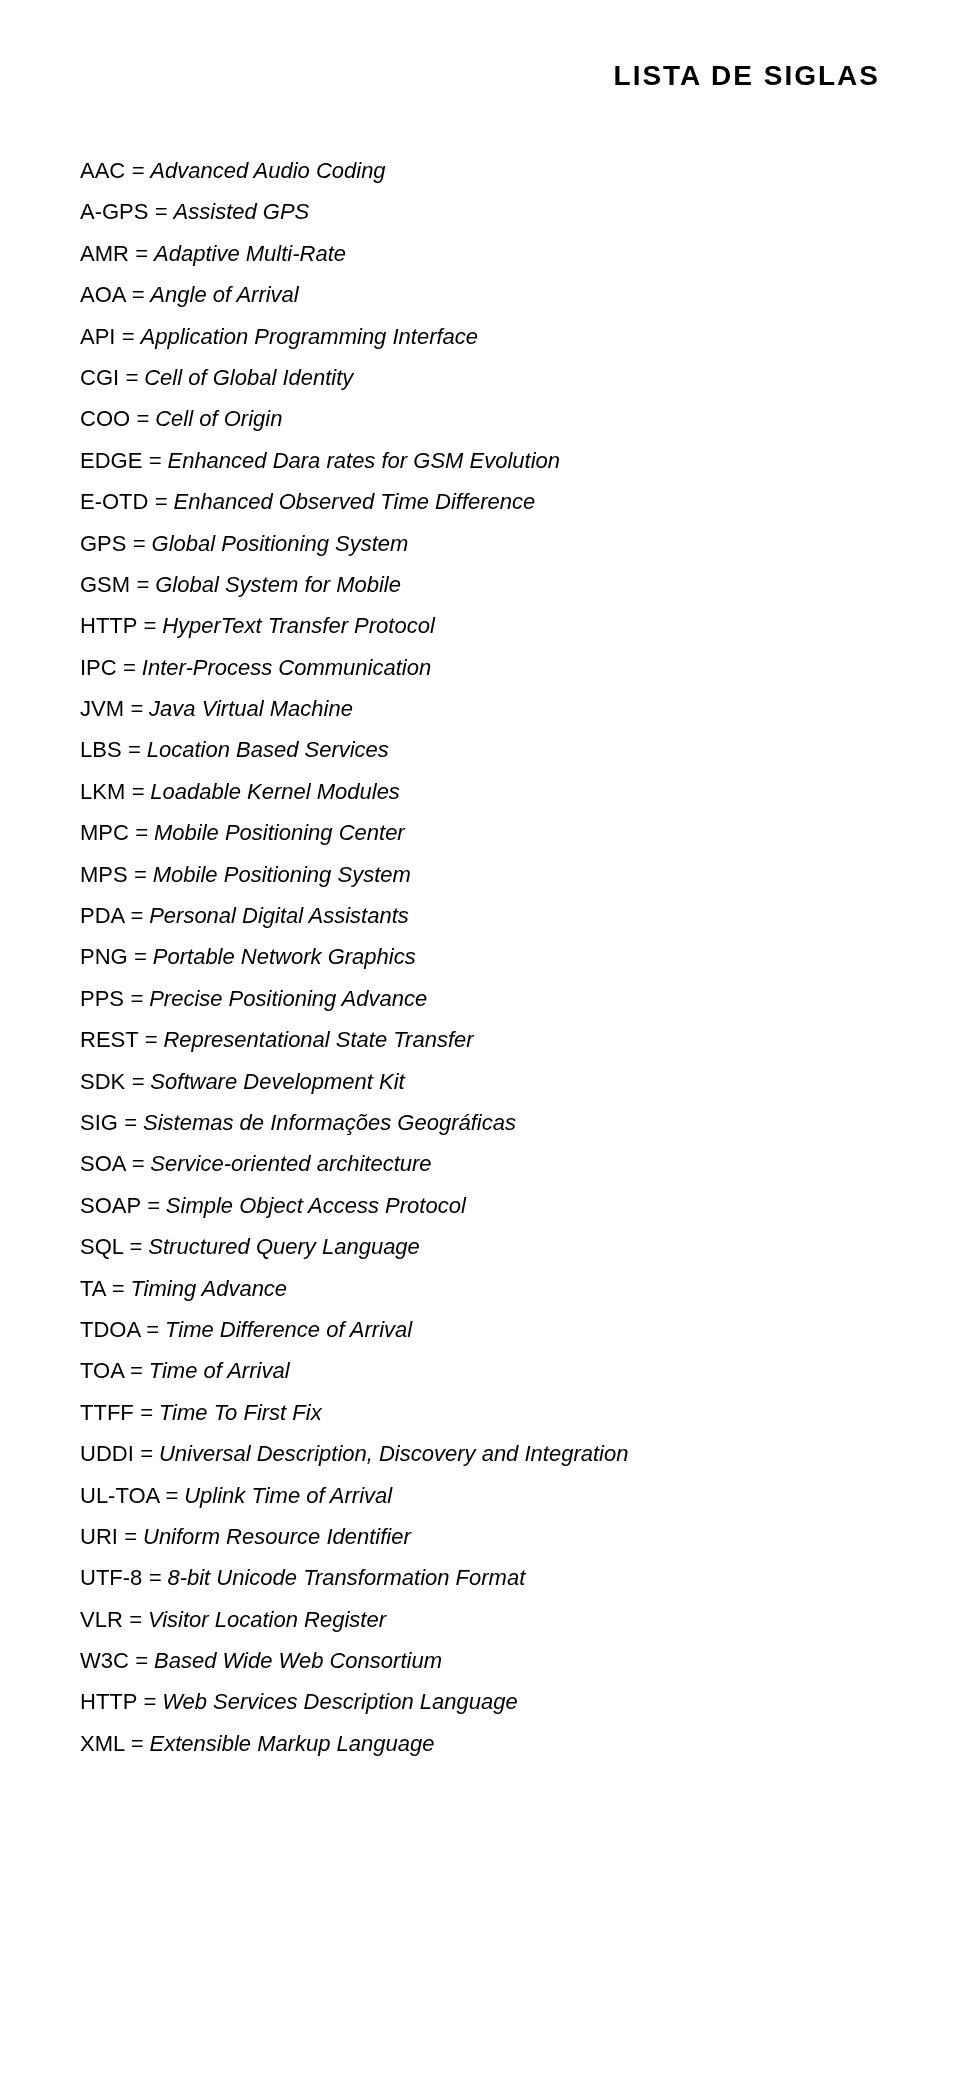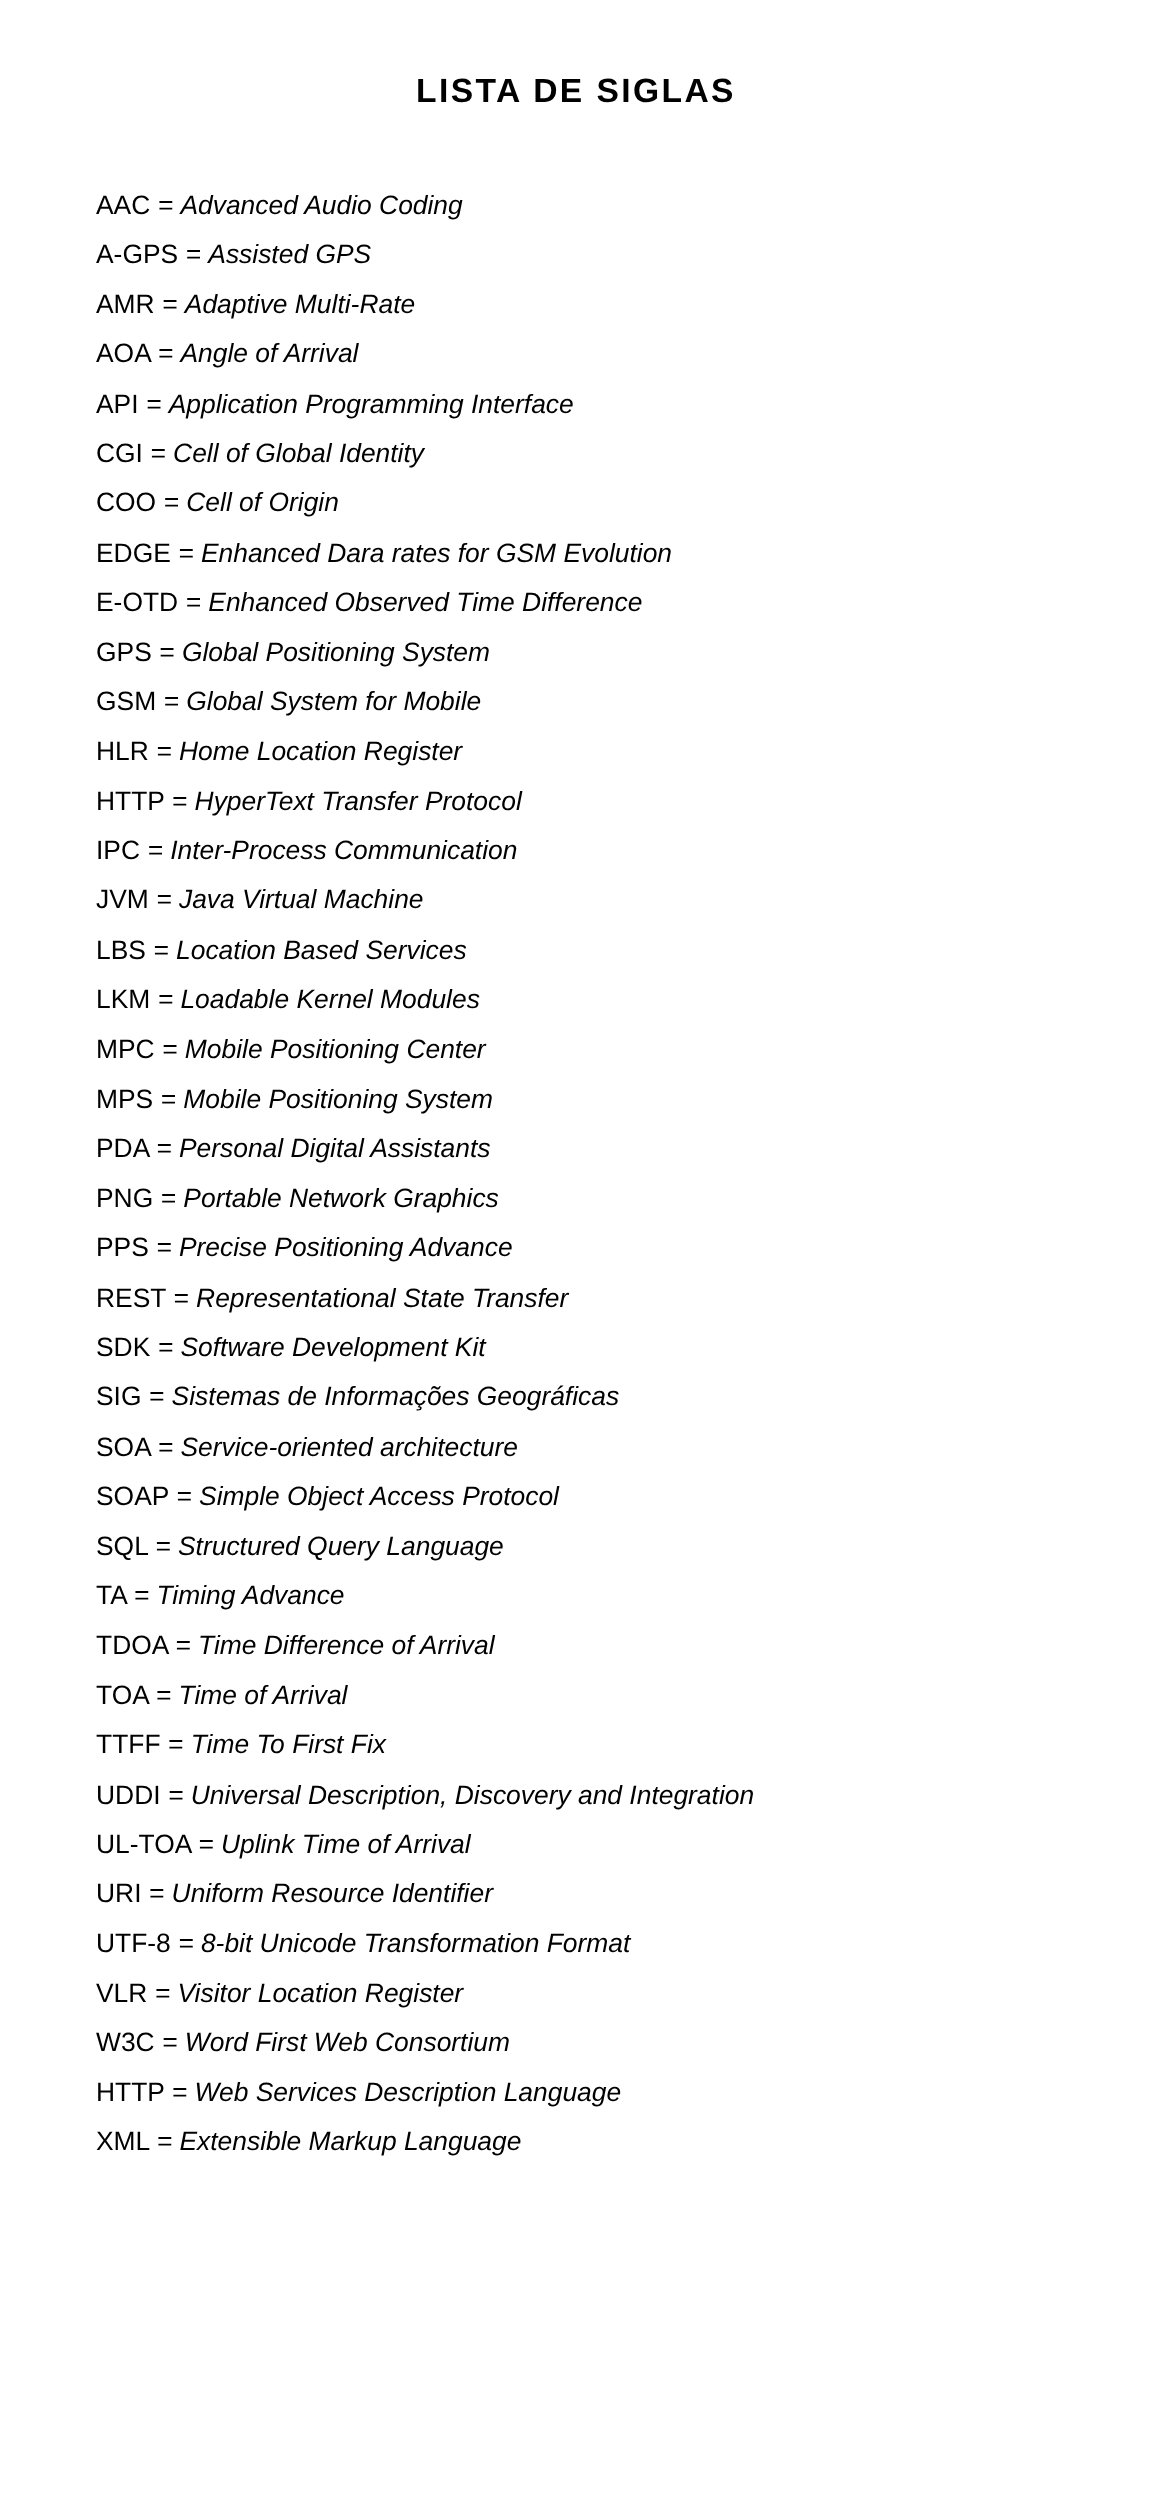--- a/index.html
+++ b/index.html
@@ -11,21 +11,21 @@
     body {
       background: #ffffff;
       font-family: Arial, Helvetica, sans-serif;
       width: 960px;
       min-height: 2097px;
       padding: 60px 80px 80px 80px;
       color: #000000;
     }
 
     .page-title {
-      text-align: center;
+      text-align: right;
       font-size: 28px;
       font-weight: bold;
       letter-spacing: 2px;
       margin-bottom: 60px;
     }
 
     .acronym-list {
       list-style: none;
       padding: 0;
     }
@@ -59,21 +59,20 @@
     <li><span class="abbr">A-GPS</span> <span class="equals">=</span> <span class="definition">Assisted GPS</span></li>
     <li><span class="abbr">AMR</span> <span class="equals">=</span> <span class="definition">Adaptive Multi-Rate</span></li>
     <li><span class="abbr">AOA</span> <span class="equals">=</span> <span class="definition">Angle of Arrival</span></li>
     <li><span class="abbr">API</span> <span class="equals">=</span> <span class="definition">Application Programming Interface</span></li>
     <li><span class="abbr">CGI</span> <span class="equals">=</span> <span class="definition">Cell of Global Identity</span></li>
     <li><span class="abbr">COO</span> <span class="equals">=</span> <span class="definition">Cell of Origin</span></li>
     <li><span class="abbr">EDGE</span> <span class="equals">=</span> <span class="definition">Enhanced Dara rates for GSM Evolution</span></li>
     <li><span class="abbr">E-OTD</span> <span class="equals">=</span> <span class="definition">Enhanced Observed Time Difference</span></li>
     <li><span class="abbr">GPS</span> <span class="equals">=</span> <span class="definition">Global Positioning System</span></li>
     <li><span class="abbr">GSM</span> <span class="equals">=</span> <span class="definition">Global System for Mobile</span></li>
-    <li><span class="abbr">HLR</span> <span class="equals">=</span> <span class="definition">Home Location Register</span></li>
     <li><span class="abbr">HTTP</span> <span class="equals">=</span> <span class="definition">HyperText Transfer Protocol</span></li>
     <li><span class="abbr">IPC</span> <span class="equals">=</span> <span class="definition">Inter-Process Communication</span></li>
     <li><span class="abbr">JVM</span> <span class="equals">=</span> <span class="definition">Java Virtual Machine</span></li>
     <li><span class="abbr">LBS</span> <span class="equals">=</span> <span class="definition">Location Based Services</span></li>
     <li><span class="abbr">LKM</span> <span class="equals">=</span> <span class="definition">Loadable Kernel Modules</span></li>
     <li><span class="abbr">MPC</span> <span class="equals">=</span> <span class="definition">Mobile Positioning Center</span></li>
     <li><span class="abbr">MPS</span> <span class="equals">=</span> <span class="definition">Mobile Positioning System</span></li>
     <li><span class="abbr">PDA</span> <span class="equals">=</span> <span class="definition">Personal Digital Assistants</span></li>
     <li><span class="abbr">PNG</span> <span class="equals">=</span> <span class="definition">Portable Network Graphics</span></li>
     <li><span class="abbr">PPS</span> <span class="equals">=</span> <span class="definition">Precise Positioning Advance</span></li>
@@ -85,16 +84,16 @@
     <li><span class="abbr">SQL</span> <span class="equals">=</span> <span class="definition">Structured Query Language</span></li>
     <li><span class="abbr">TA</span> <span class="equals">=</span> <span class="definition">Timing Advance</span></li>
     <li><span class="abbr">TDOA</span> <span class="equals">=</span> <span class="definition">Time Difference of Arrival</span></li>
     <li><span class="abbr">TOA</span> <span class="equals">=</span> <span class="definition">Time of Arrival</span></li>
     <li><span class="abbr">TTFF</span> <span class="equals">=</span> <span class="definition">Time To First Fix</span></li>
     <li><span class="abbr">UDDI</span> <span class="equals">=</span> <span class="definition">Universal Description, Discovery and Integration</span></li>
     <li><span class="abbr">UL-TOA</span> <span class="equals">=</span> <span class="definition">Uplink Time of Arrival</span></li>
     <li><span class="abbr">URI</span> <span class="equals">=</span> <span class="definition">Uniform Resource Identifier</span></li>
     <li><span class="abbr">UTF-8</span> <span class="equals">=</span> <span class="definition">8-bit Unicode Transformation Format</span></li>
     <li><span class="abbr">VLR</span> <span class="equals">=</span> <span class="definition">Visitor Location Register</span></li>
-    <li><span class="abbr">W3C</span> <span class="equals">=</span> <span class="definition">Word First Web Consortium</span></li>
+    <li><span class="abbr">W3C</span> <span class="equals">=</span> <span class="definition">Based Wide Web Consortium</span></li>
     <li><span class="abbr">HTTP</span> <span class="equals">=</span> <span class="definition">Web Services Description Language</span></li>
     <li><span class="abbr">XML</span> <span class="equals">=</span> <span class="definition">Extensible Markup Language</span></li>
   </ul>
 
 </body></html>

